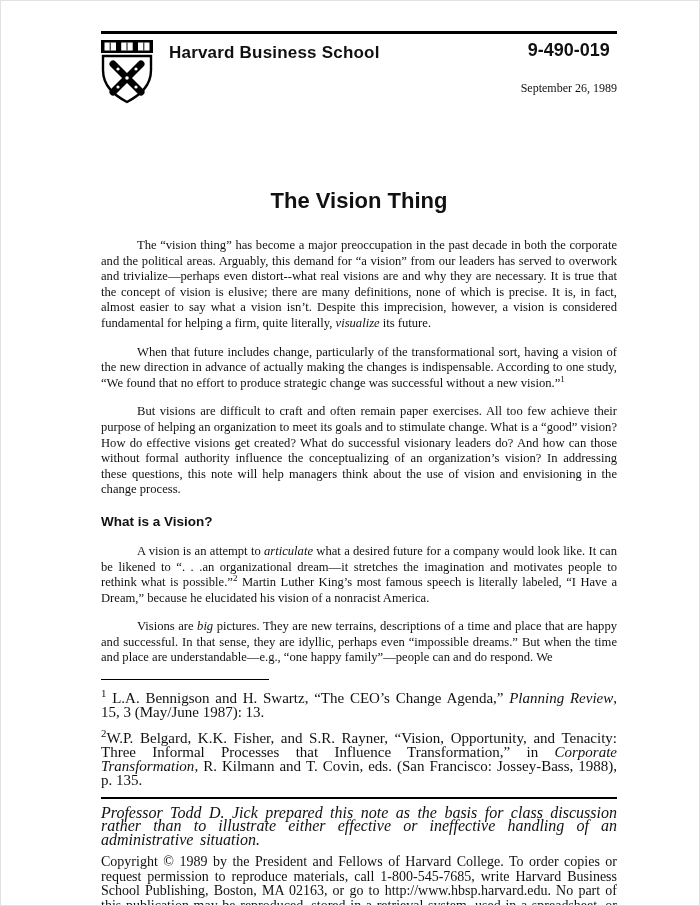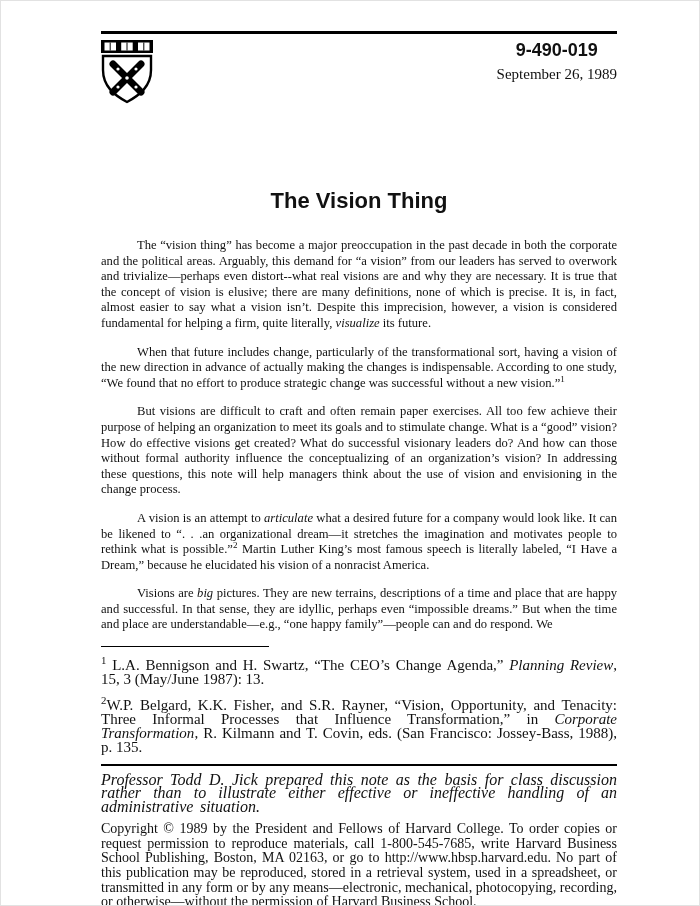--- a/index.html
+++ b/index.html
@@ -20,21 +20,21 @@
 
   
   .header-rule { height: 3px; background: #000; flex: none; }
   .header-row { display: flex; justify-content: space-between; align-items: flex-start; margin-top: 6px; height: 68px; flex: none; }
   .header-left { display: flex; align-items: flex-start; }
   .shield-wrap { width: 52px; height: 64px; }
   .shield-wrap svg { width: 52px; height: 64px; display: block; }
   .school-name { font-family: "Liberation Sans", sans-serif; font-weight: bold; font-size: 17px; margin: 3px 0 0 16px; letter-spacing: .2px; }
   .header-right { text-align: center; }
   .doc-number { font-family: "Liberation Sans", sans-serif; font-weight: bold; font-size: 18px; }
-  .doc-date { font-size: 15px; margin-top: 5px; }
+  .doc-date { font-size: 12px; margin-top: 20px; }
 
   
   .title { font-family: "Liberation Sans", sans-serif; font-weight: bold; font-size: 22px; text-align: center; margin: 80px 0 24px; flex: none; }
   .body p { font-size: 12.6px; line-height: 15.6px; text-align: justify; text-indent: 36px; margin: 0 0 13px; }
   .body p i { }
   .section-heading { font-family: "Liberation Sans", sans-serif; font-weight: bold; font-size: 13.5px; margin: 16px 0 15px; }
   sup { font-size: .72em; line-height: 0; }
 
   
   .footer-section { margin-top: auto; flex: none; }
@@ -73,33 +73,35 @@
           </g>
           <g fill="#fff">
             <circle cx="17" cy="29" r="1.6"></circle>
             <circle cx="35" cy="29" r="1.6"></circle>
             <circle cx="26" cy="38" r="1.8"></circle>
             <circle cx="17" cy="47" r="1.6"></circle>
             <circle cx="35" cy="47" r="1.6"></circle>
           </g>
         </svg>
       </div>
+      <div class="school-name">Harvard Business School</div>
     </div>
     <div class="header-right">
       <div class="doc-number">9-490-019</div>
       <div class="doc-date">September 26, 1989</div>
     </div>
   </div>
 
   <h1 class="title">The Vision Thing</h1>
 
   <div class="body">
     <p><span>The “vision thing” has become a major preoccupation in the past decade in both the corporate and the political areas.  Arguably, this demand for “a vision” from our leaders has served to overwork and trivialize—perhaps even distort--what real visions are and why they are necessary.  It is true that the concept of vision is elusive; there are many definitions, none of which is precise.  It is, in fact, almost easier to say what a vision isn’t.  Despite this imprecision, however, a vision is considered fundamental for helping a firm, quite literally, </span><i>visualize</i><span> its future.</span></p>
     <p><span>When that future includes change, particularly of the transformational sort, having a vision of the new direction in advance of actually making the changes is indispensable.  According to one study, “We found that no effort to produce strategic change was successful without a new vision.”</span><sup>1</sup></p>
     <p><span>But visions are difficult to craft and often remain paper exercises.  All too few achieve their purpose of helping an organization to meet its goals and to stimulate change.  What is a “good” vision?  How do effective visions get created?  What do successful visionary leaders do?  And how can those without formal authority influence the conceptualizing of an organization’s vision?  In addressing these questions, this note will help managers think about the use of vision and envisioning in the change process.</span></p>
+    <h2 class="section-heading">What is a Vision?</h2>
     <p><span>A vision is an attempt to </span><i>articulate</i><span> what a desired future for a company would look like.  It can be likened to “. . .an organizational dream—it stretches the imagination and motivates people to rethink what is possible.”</span><sup>2</sup><span>  Martin Luther King’s most famous speech is literally labeled, “I Have a Dream,” because he elucidated his vision of a nonracist America.</span></p>
     <p><span>Visions are </span><i>big</i><span> pictures.  They are new terrains, descriptions of a time and place that are happy and successful.  In that sense, they are idyllic, perhaps even “impossible dreams.”  But when the time and place are understandable—e.g., “one happy family”—people can and do respond.  We</span></p>
   </div>
 
   <div class="footer-section">
     <div class="fn-rule"></div>
     <p class="footnote"><sup>1</sup><span> L.A. Bennigson and H. Swartz, “The CEO’s Change Agenda,” </span><i>Planning Review</i><span>, 15, 3 (May/June 1987): 13.</span></p>
     <p class="footnote"><sup>2</sup><span>W.P. Belgard, K.K. Fisher, and S.R. Rayner, “Vision, Opportunity, and Tenacity:  Three Informal Processes that Influence Transformation,” in </span><i>Corporate Transformation</i><span>, R. Kilmann and T. Covin, eds. (San Francisco:  Jossey-Bass, 1988), p. 135.</span></p>
     <div class="full-rule"></div>
     <p class="prof-note">Professor Todd D. Jick prepared this note as the basis for class discussion rather than to illustrate either effective or ineffective handling of an administrative situation.</p>

